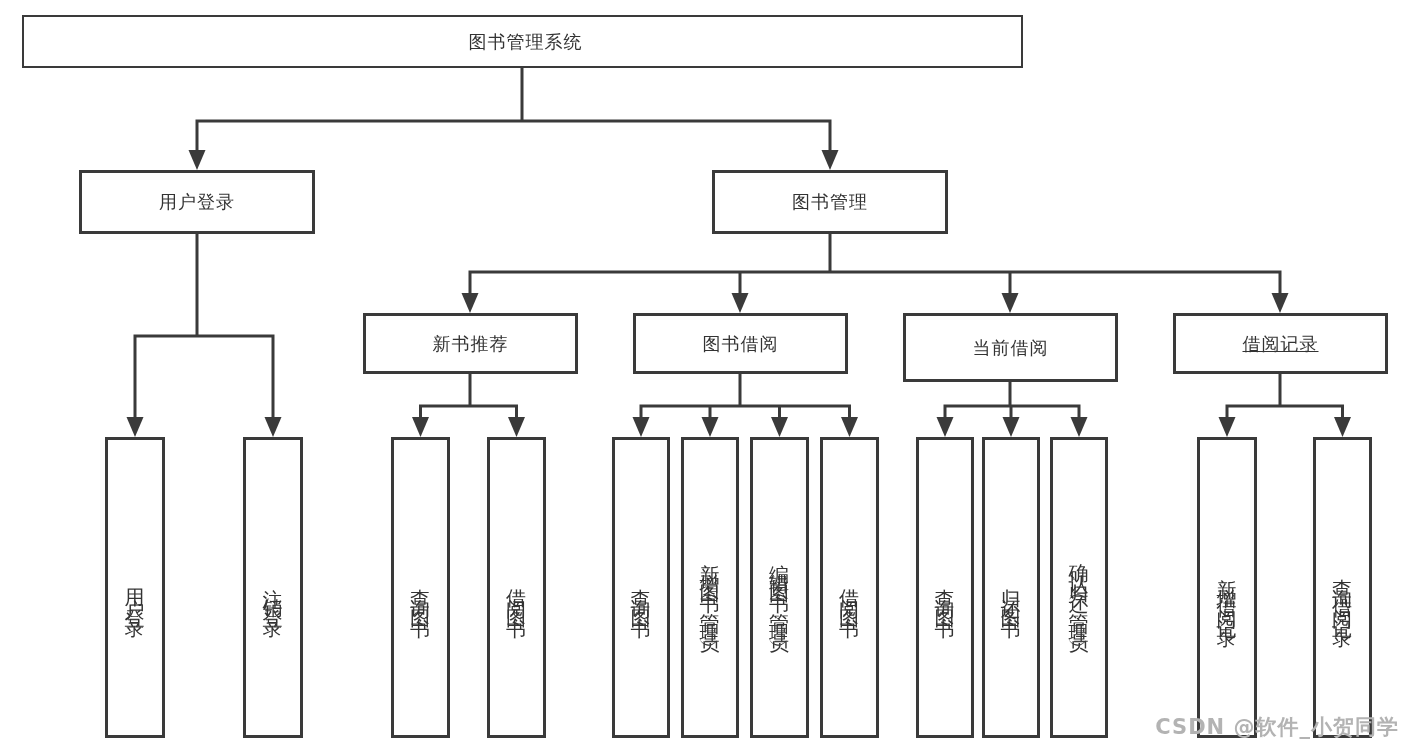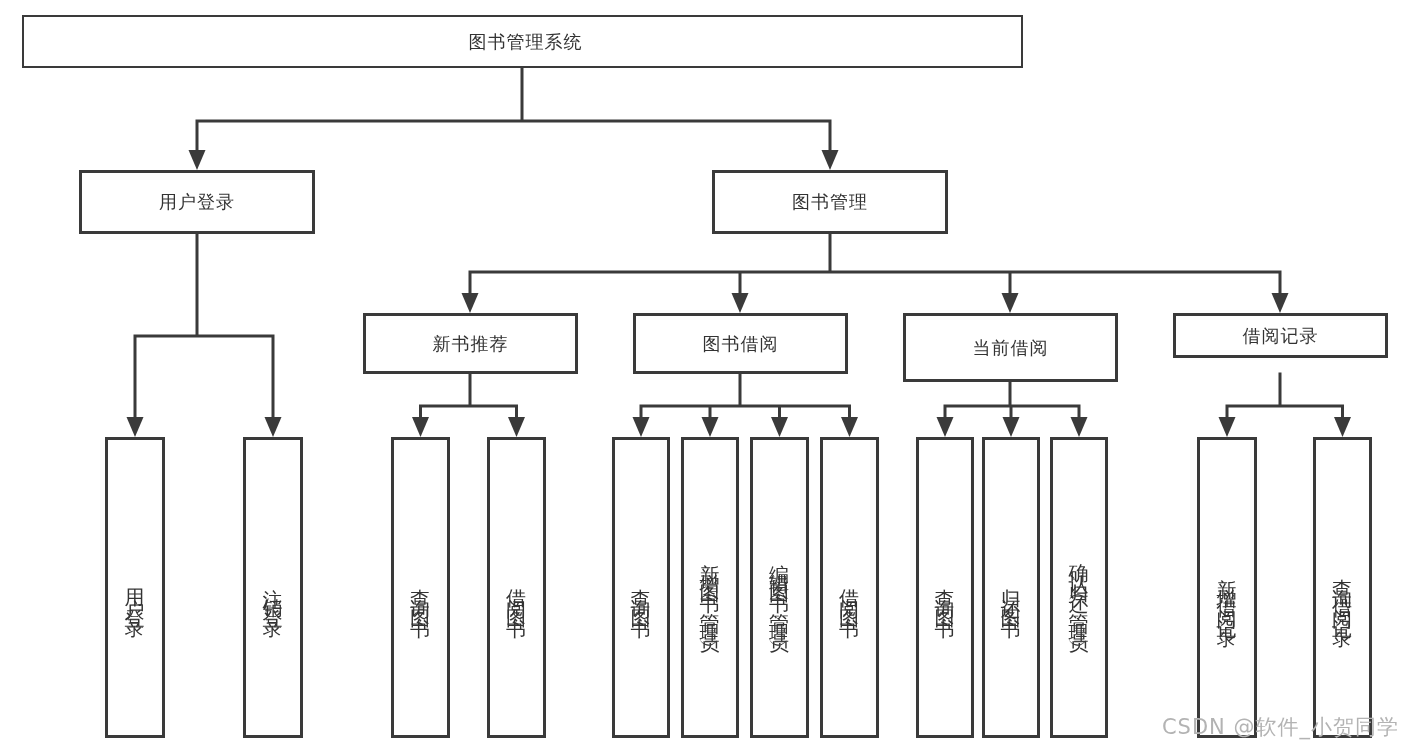--- a/index.html
+++ b/index.html
@@ -16,20 +16,21 @@
   }
   .root-box { border-width:2.5px;padding-left:6px; }
   .leaf {
     writing-mode:vertical-rl; text-orientation:upright;
     font-size:20px; letter-spacing:10px; line-height:1; padding-top:10px;
   }
   .watermark {
     position:absolute; top:713px; right:6px;
     font-size:21px; color:#b3b3b3; letter-spacing:1px; z-index:5;
     font-family:"DejaVu Sans","Liberation Sans",sans-serif;
+    font-weight:bold;
   }
 </style>
 </head>
 <body>
 
 <div class="canvas">
 
   <svg class="connectors" viewBox="0 0 1405 747" xmlns="http://www.w3.org/2000/svg">
     <path fill="none" stroke="#3a3a3a" stroke-width="3" stroke-linecap="square" d="M522 68 V121
          M197 121 H830
@@ -69,21 +70,21 @@
   </svg>
 
   <div class="box root-box" style="left:22px; top:15px; width:1001px; height:53px;">图书管理系统</div>
 
   <div class="box" style="left:79px; top:170px; width:236px; height:64px;">用户登录</div>
   <div class="box" style="left:712px; top:170px; width:236px; height:64px;">图书管理</div>
 
   <div class="box" style="left:363px; top:313px; width:215px; height:61px;">新书推荐</div>
   <div class="box" style="left:633px; top:313px; width:215px; height:61px;">图书借阅</div>
   <div class="box" style="left:903px; top:313px; width:215px; height:69px;">当前借阅</div>
-  <div class="box" style="left:1173px; top:313px; width:215px; height:45px;">借阅记录</div>
+  <div class="box" style="left:1173px; top:313px; width:215px; height:61px;text-decoration:underline;">借阅记录</div>
 
   <div class="box leaf" style="left:105px; top:437px; width:60px; height:301px;">用户登录</div>
   <div class="box leaf" style="left:243px; top:437px; width:60px; height:301px;">注销登录</div>
 
   <div class="box leaf" style="left:391px; top:437px; width:59px; height:301px;">查询图书</div>
   <div class="box leaf" style="left:487px; top:437px; width:59px; height:301px;">借阅图书</div>
 
   <div class="box leaf" style="left:612px; top:437px; width:58px; height:301px;">查询图书</div>
   <div class="box leaf" style="left:681px; top:437px; width:58px; height:301px;">新增图书（管理员）</div>
   <div class="box leaf" style="left:750px; top:437px; width:59px; height:301px;">编辑图书（管理员）</div>

